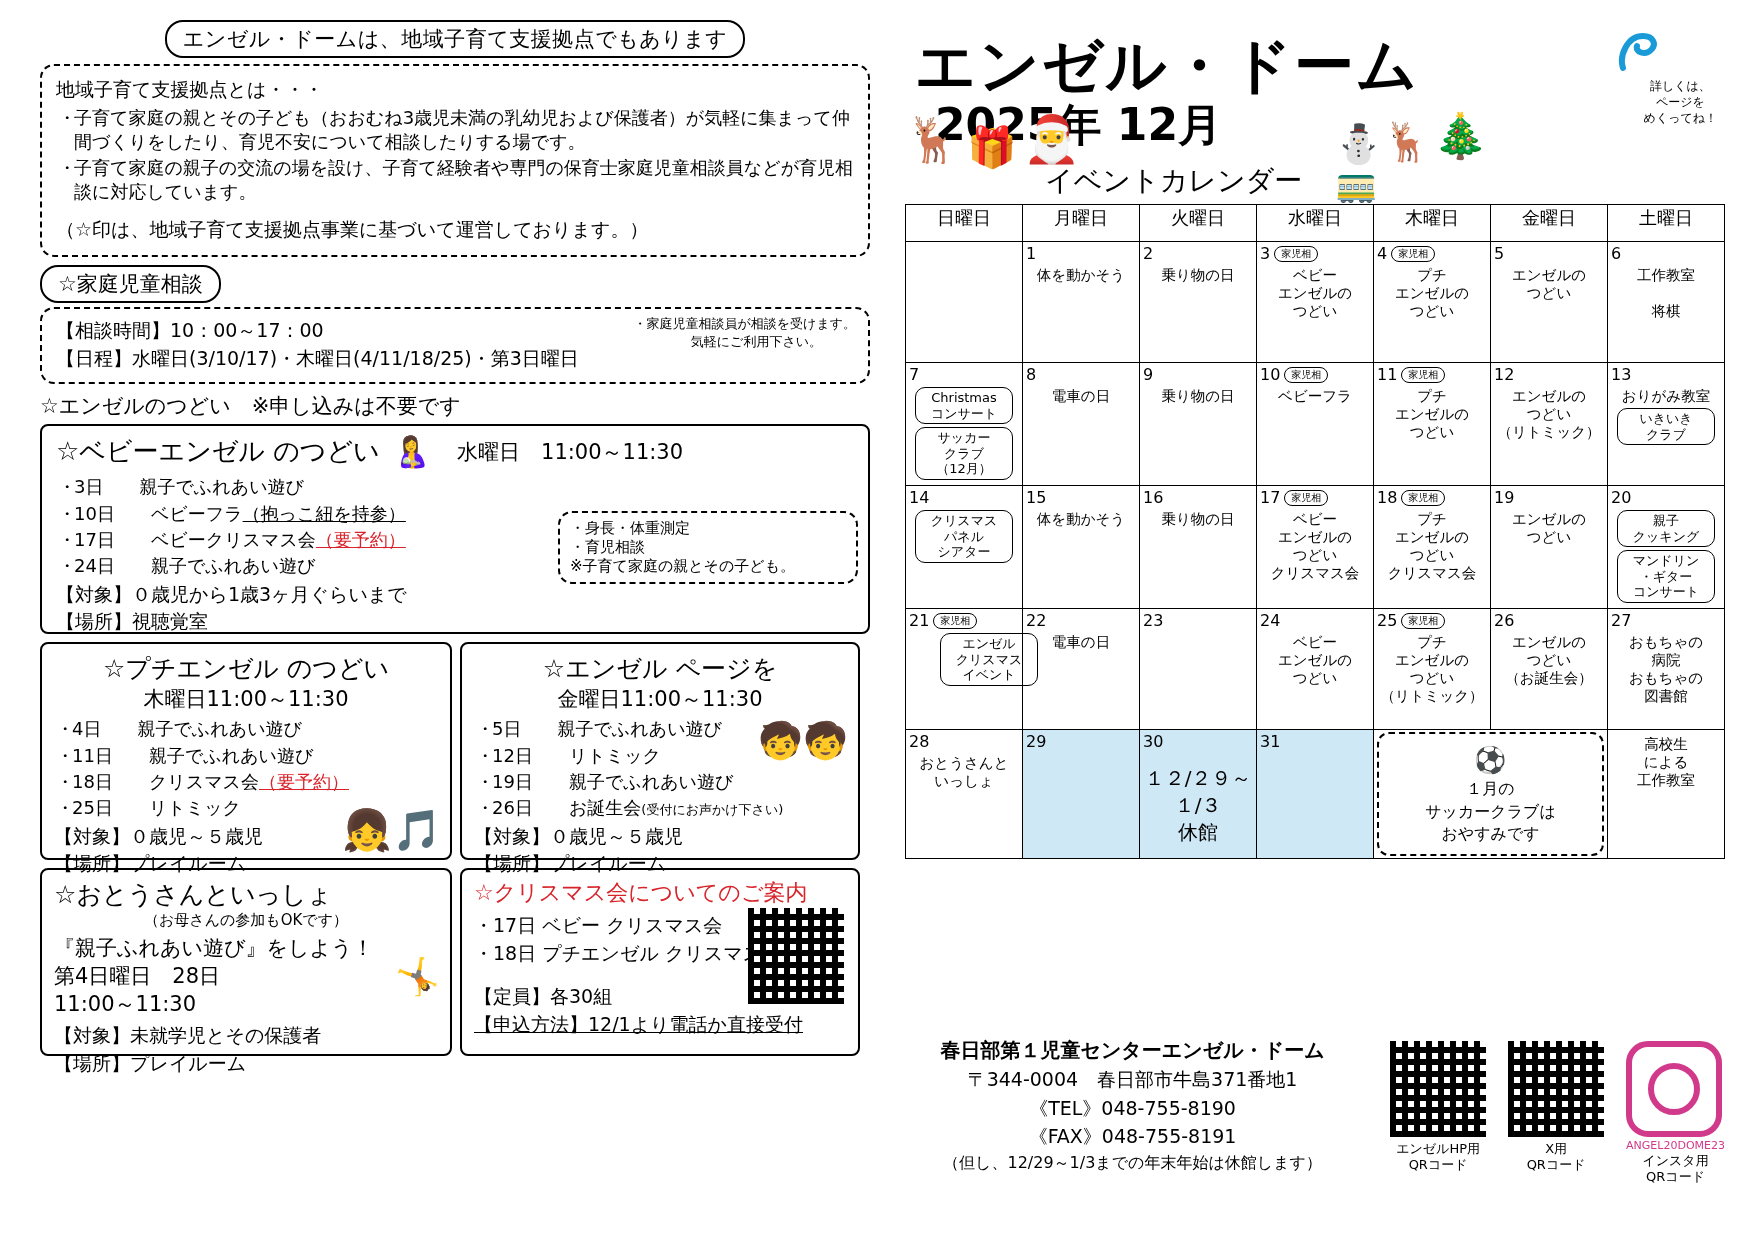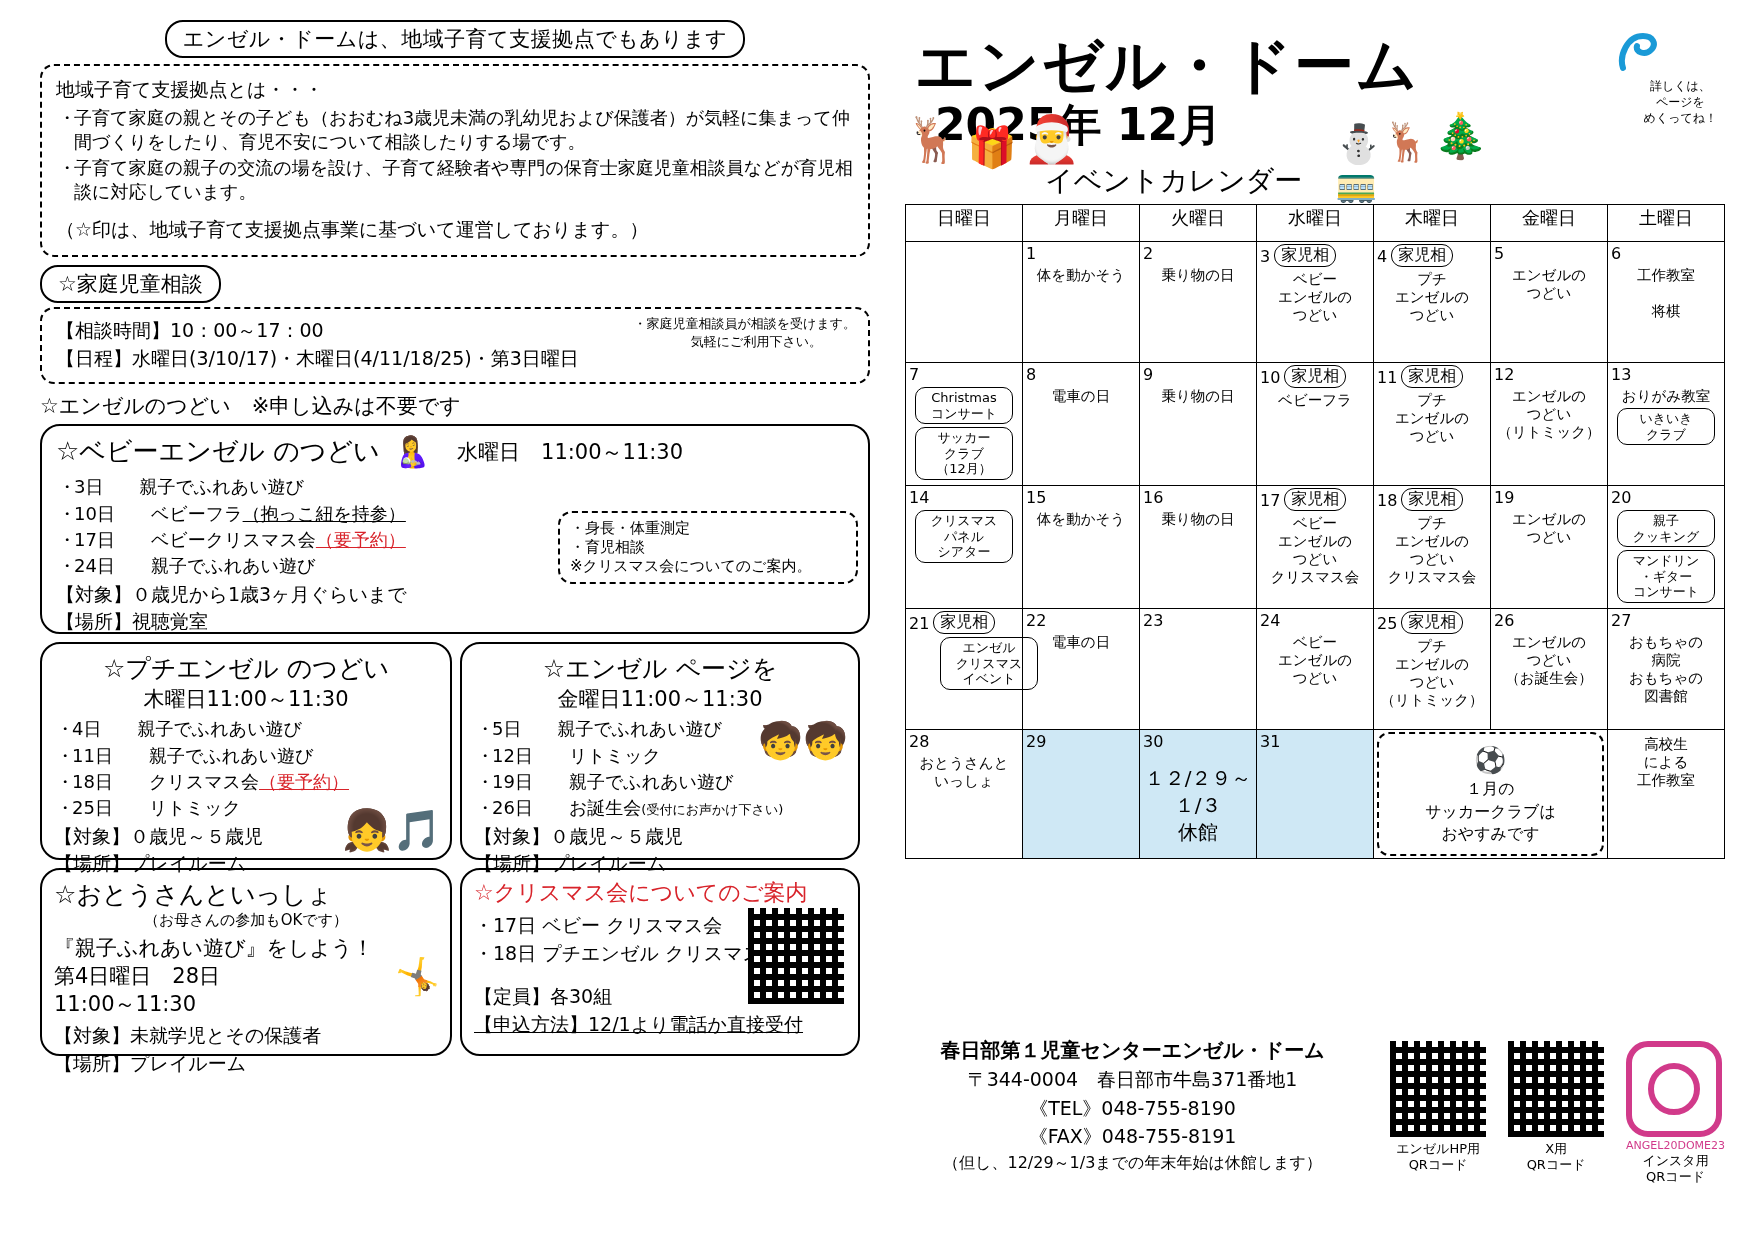--- a/index.html
+++ b/index.html
@@ -9,21 +9,21 @@
     font-family:"DejaVu Sans","Liberation Sans",sans-serif;
     color:#000;
     position:relative;
     overflow:hidden;
   }
   .page{position:relative;width:1754px;height:1240px;}
   .left{position:absolute;left:40px;top:20px;width:830px;}
   .right{position:absolute;left:905px;top:14px;width:820px;}
 
   
-  .rbox{border:2px solid #000;border-radius:20px;box-sizing:border-box;}
+  .rbox{border:2px solid #000;border-radius:8px;box-sizing:border-box;}
   .dbox{border:2px dashed #000;border-radius:14px;box-sizing:border-box;}
   .pill{border:2px solid #000;border-radius:18px;display:inline-block;padding:3px 16px;box-sizing:border-box;}
 
   
   .hdr-pill{font-size:21px;letter-spacing:.5px;}
   .center{text-align:center;}
 
   .sec-title{font-size:21px;}
   .small{font-size:15px;}
   .tiny{font-size:13px;}
@@ -34,21 +34,21 @@
   .line{font-size:19px;line-height:1.45;}
   .red{color:#d8232a;}
   .underline{text-decoration:underline;}
 
   
   table.cal{border-collapse:collapse;width:820px;table-layout:fixed;}
   table.cal th,table.cal td{border:1.5px solid #000;vertical-align:top;}
   table.cal th{height:34px;font-size:18px;font-weight:normal;text-align:center;}
   table.cal td{height:116px;padding:2px 3px;font-size:15px;position:relative;}
   .daynum{font-size:16px;}
-  .kji{display:inline-block;border:1.3px solid #000;border-radius:11px;font-size:16px;padding:0 6px;margin-left:4px;vertical-align:2px;font-family:Liberation Mono, monospace;}
+  .kji{display:inline-block;border:1.3px solid #000;border-radius:11px;font-size:10px;padding:0 6px;margin-left:4px;vertical-align:2px;font-family:Liberation Mono, monospace;}
   .cell-body{text-align:center;font-size:14.5px;line-height:1.25;margin-top:3px;}
   .mini{border:1.3px solid #000;border-radius:10px;font-size:13px;padding:2px 4px;margin:3px auto;width:88px;text-align:center;line-height:1.2;}
   .closed{background:#cfe8f5;}
   .dashbox{border:2px dashed #000;border-radius:12px;text-align:center;font-size:16px;line-height:1.4;padding:8px 4px;}
 
   
   .bigtitle{font-size:60px;font-weight:bold;letter-spacing:2px;font-family:"DejaVu Sans","Liberation Sans",sans-serif;}
   .subtitle{font-size:44px;font-weight:bold;}
   .subtitle2{font-size:28px;}
 
@@ -104,21 +104,21 @@
         <li><span>3日　　親子でふれあい遊び</span></li>
         <li><span>10日　　ベビーフラ</span><span class="underline">（抱っこ紐を持参）</span></li>
         <li><span>17日　　ベビークリスマス会</span><span class="red underline">（要予約）</span></li>
         <li><span>24日　　親子でふれあい遊び</span></li>
       </ul>
       <div class="line" style="margin-top:2px;">【対象】０歳児から1歳3ヶ月ぐらいまで</div>
       <div class="line">【場所】視聴覚室</div>
       <div class="dbox" style="position:absolute;right:10px;bottom:48px;width:300px;padding:6px 10px;">
         <div class="small">・身長・体重測定</div>
         <div class="small">・育児相談</div>
-        <div class="small">※クリスマス会についてのご案内。</div>
+        <div class="small">※子育て家庭の親とその子ども。</div>
       </div>
     </div>
 
     <div style="display:flex;gap:8px;margin-top:8px;">
       <div class="rbox" style="width:412px;padding:8px 12px 10px 12px;position:relative;height:218px;">
         <div class="center" style="font-size:25px;">☆プチエンゼル のつどい</div>
         <div class="center" style="font-size:21px;">木曜日11:00～11:30</div>
         <ul class="bul" style="margin-top:4px;">
           <li><span>4日　　親子でふれあい遊び</span></li>
           <li><span>11日　　親子でふれあい遊び</span></li>

